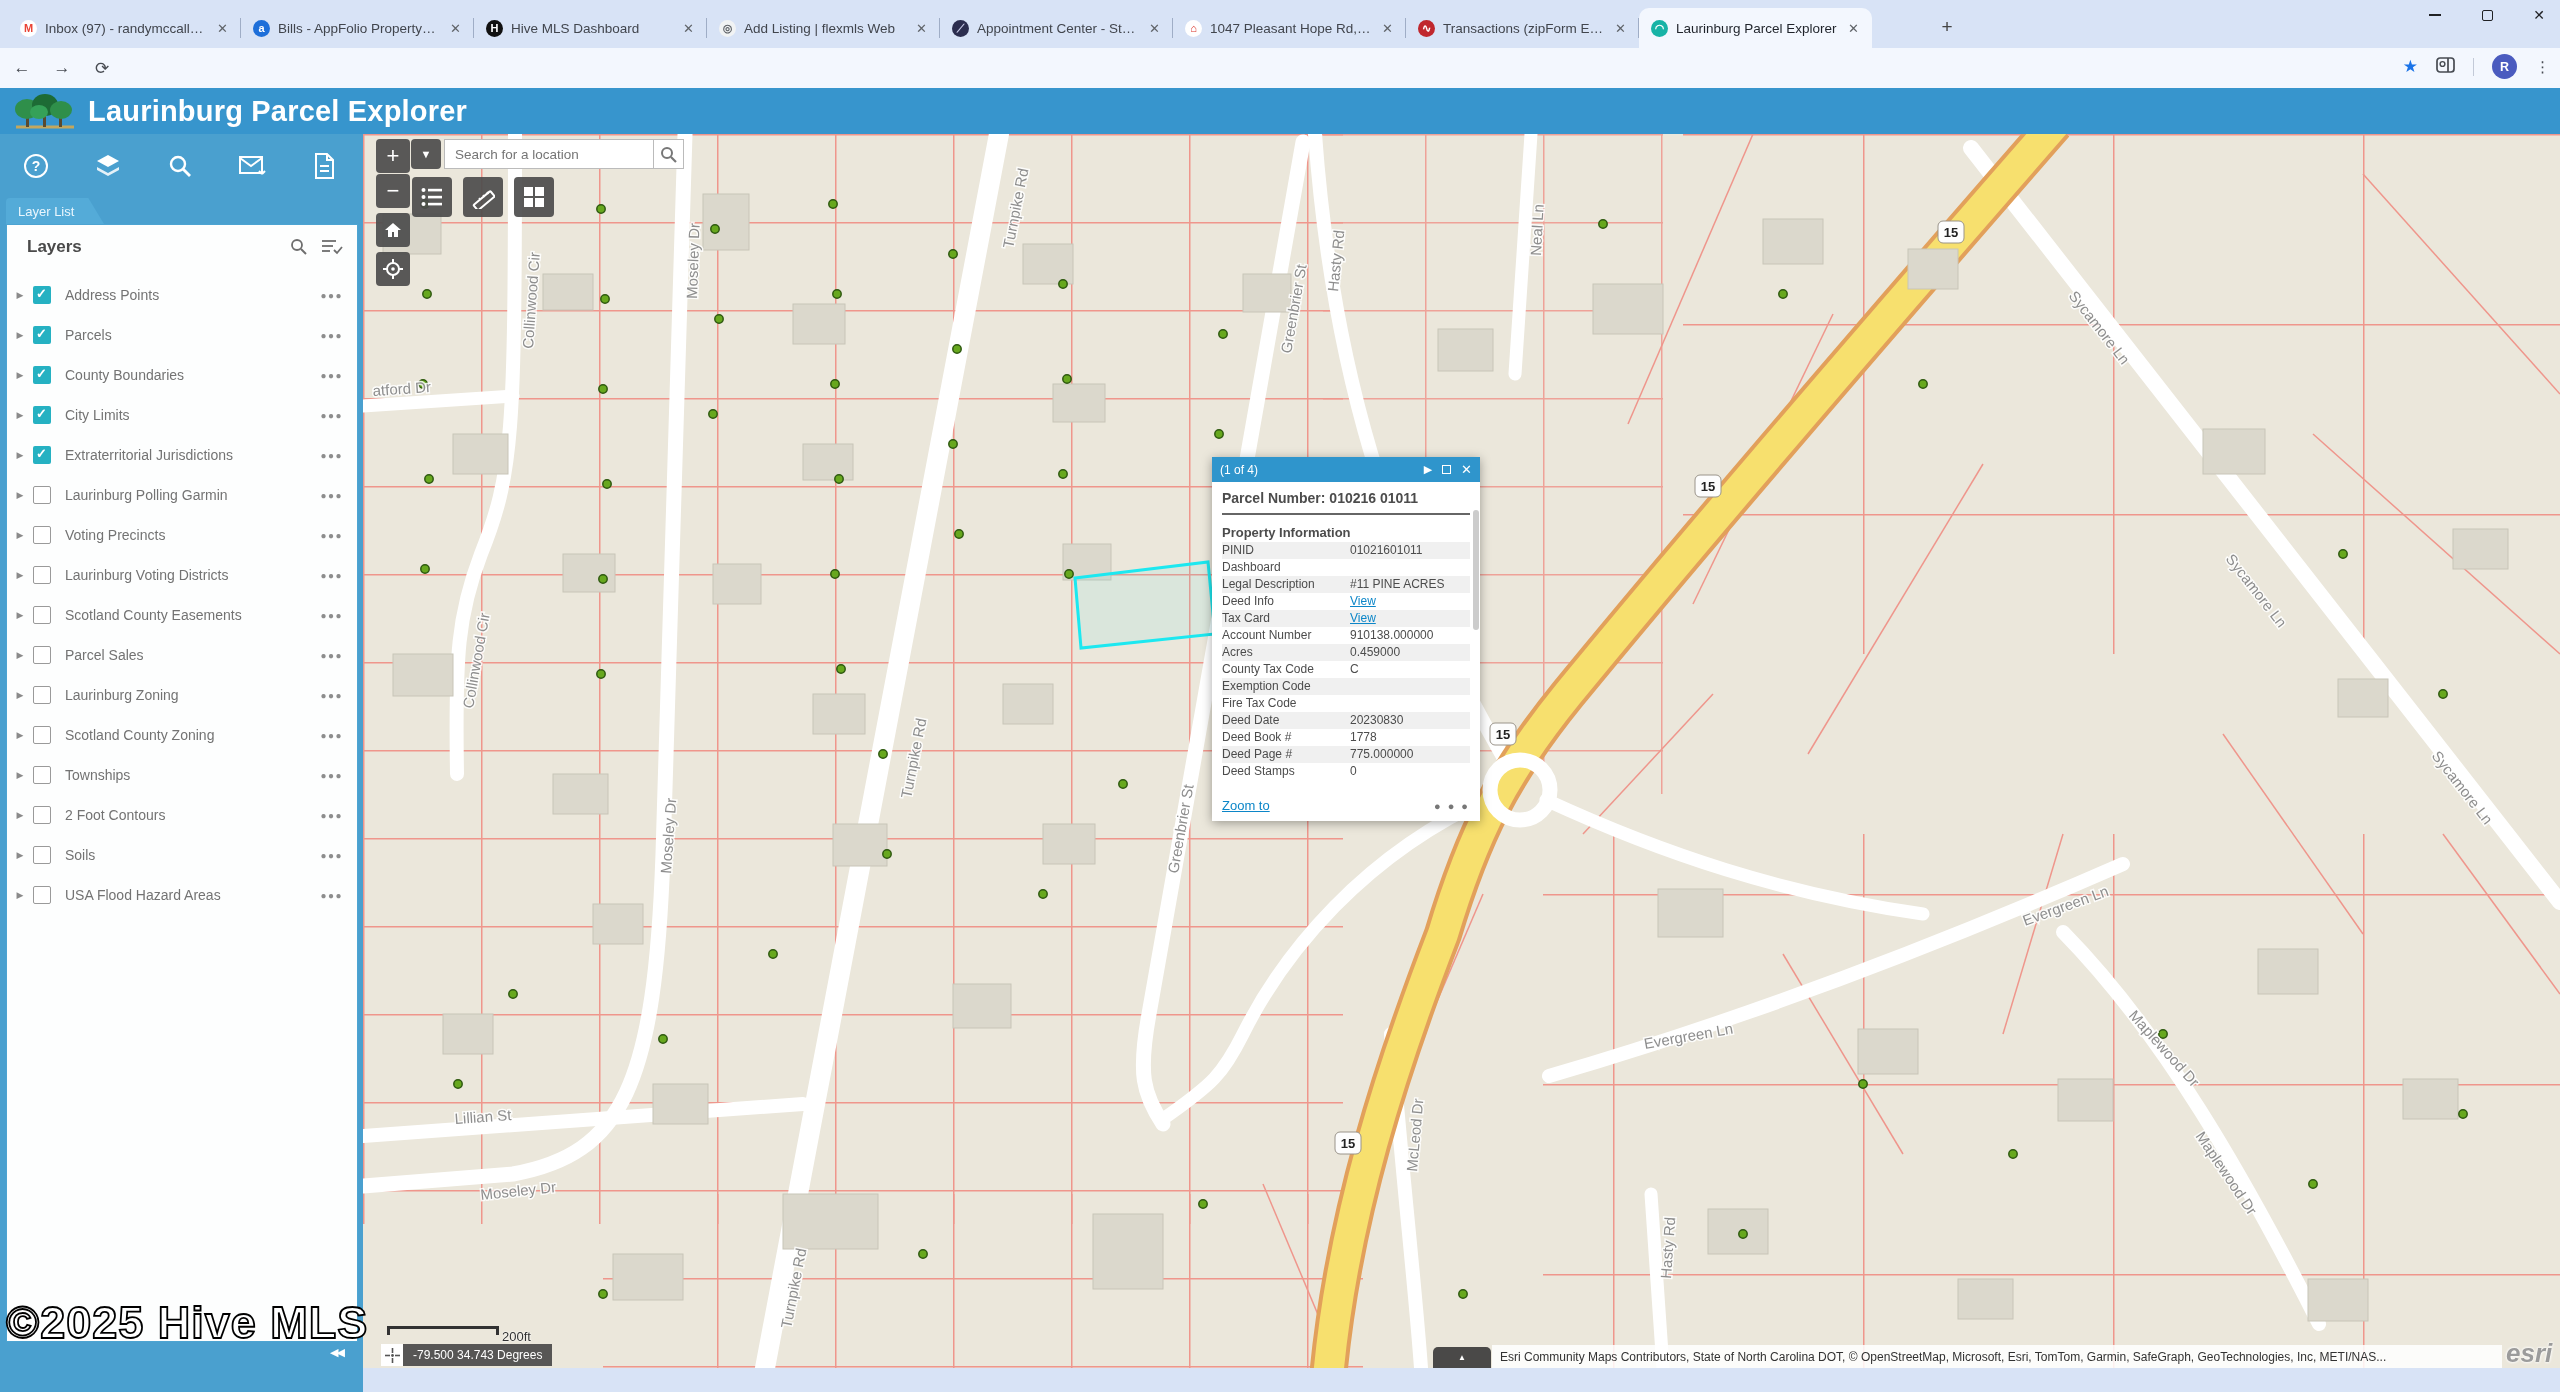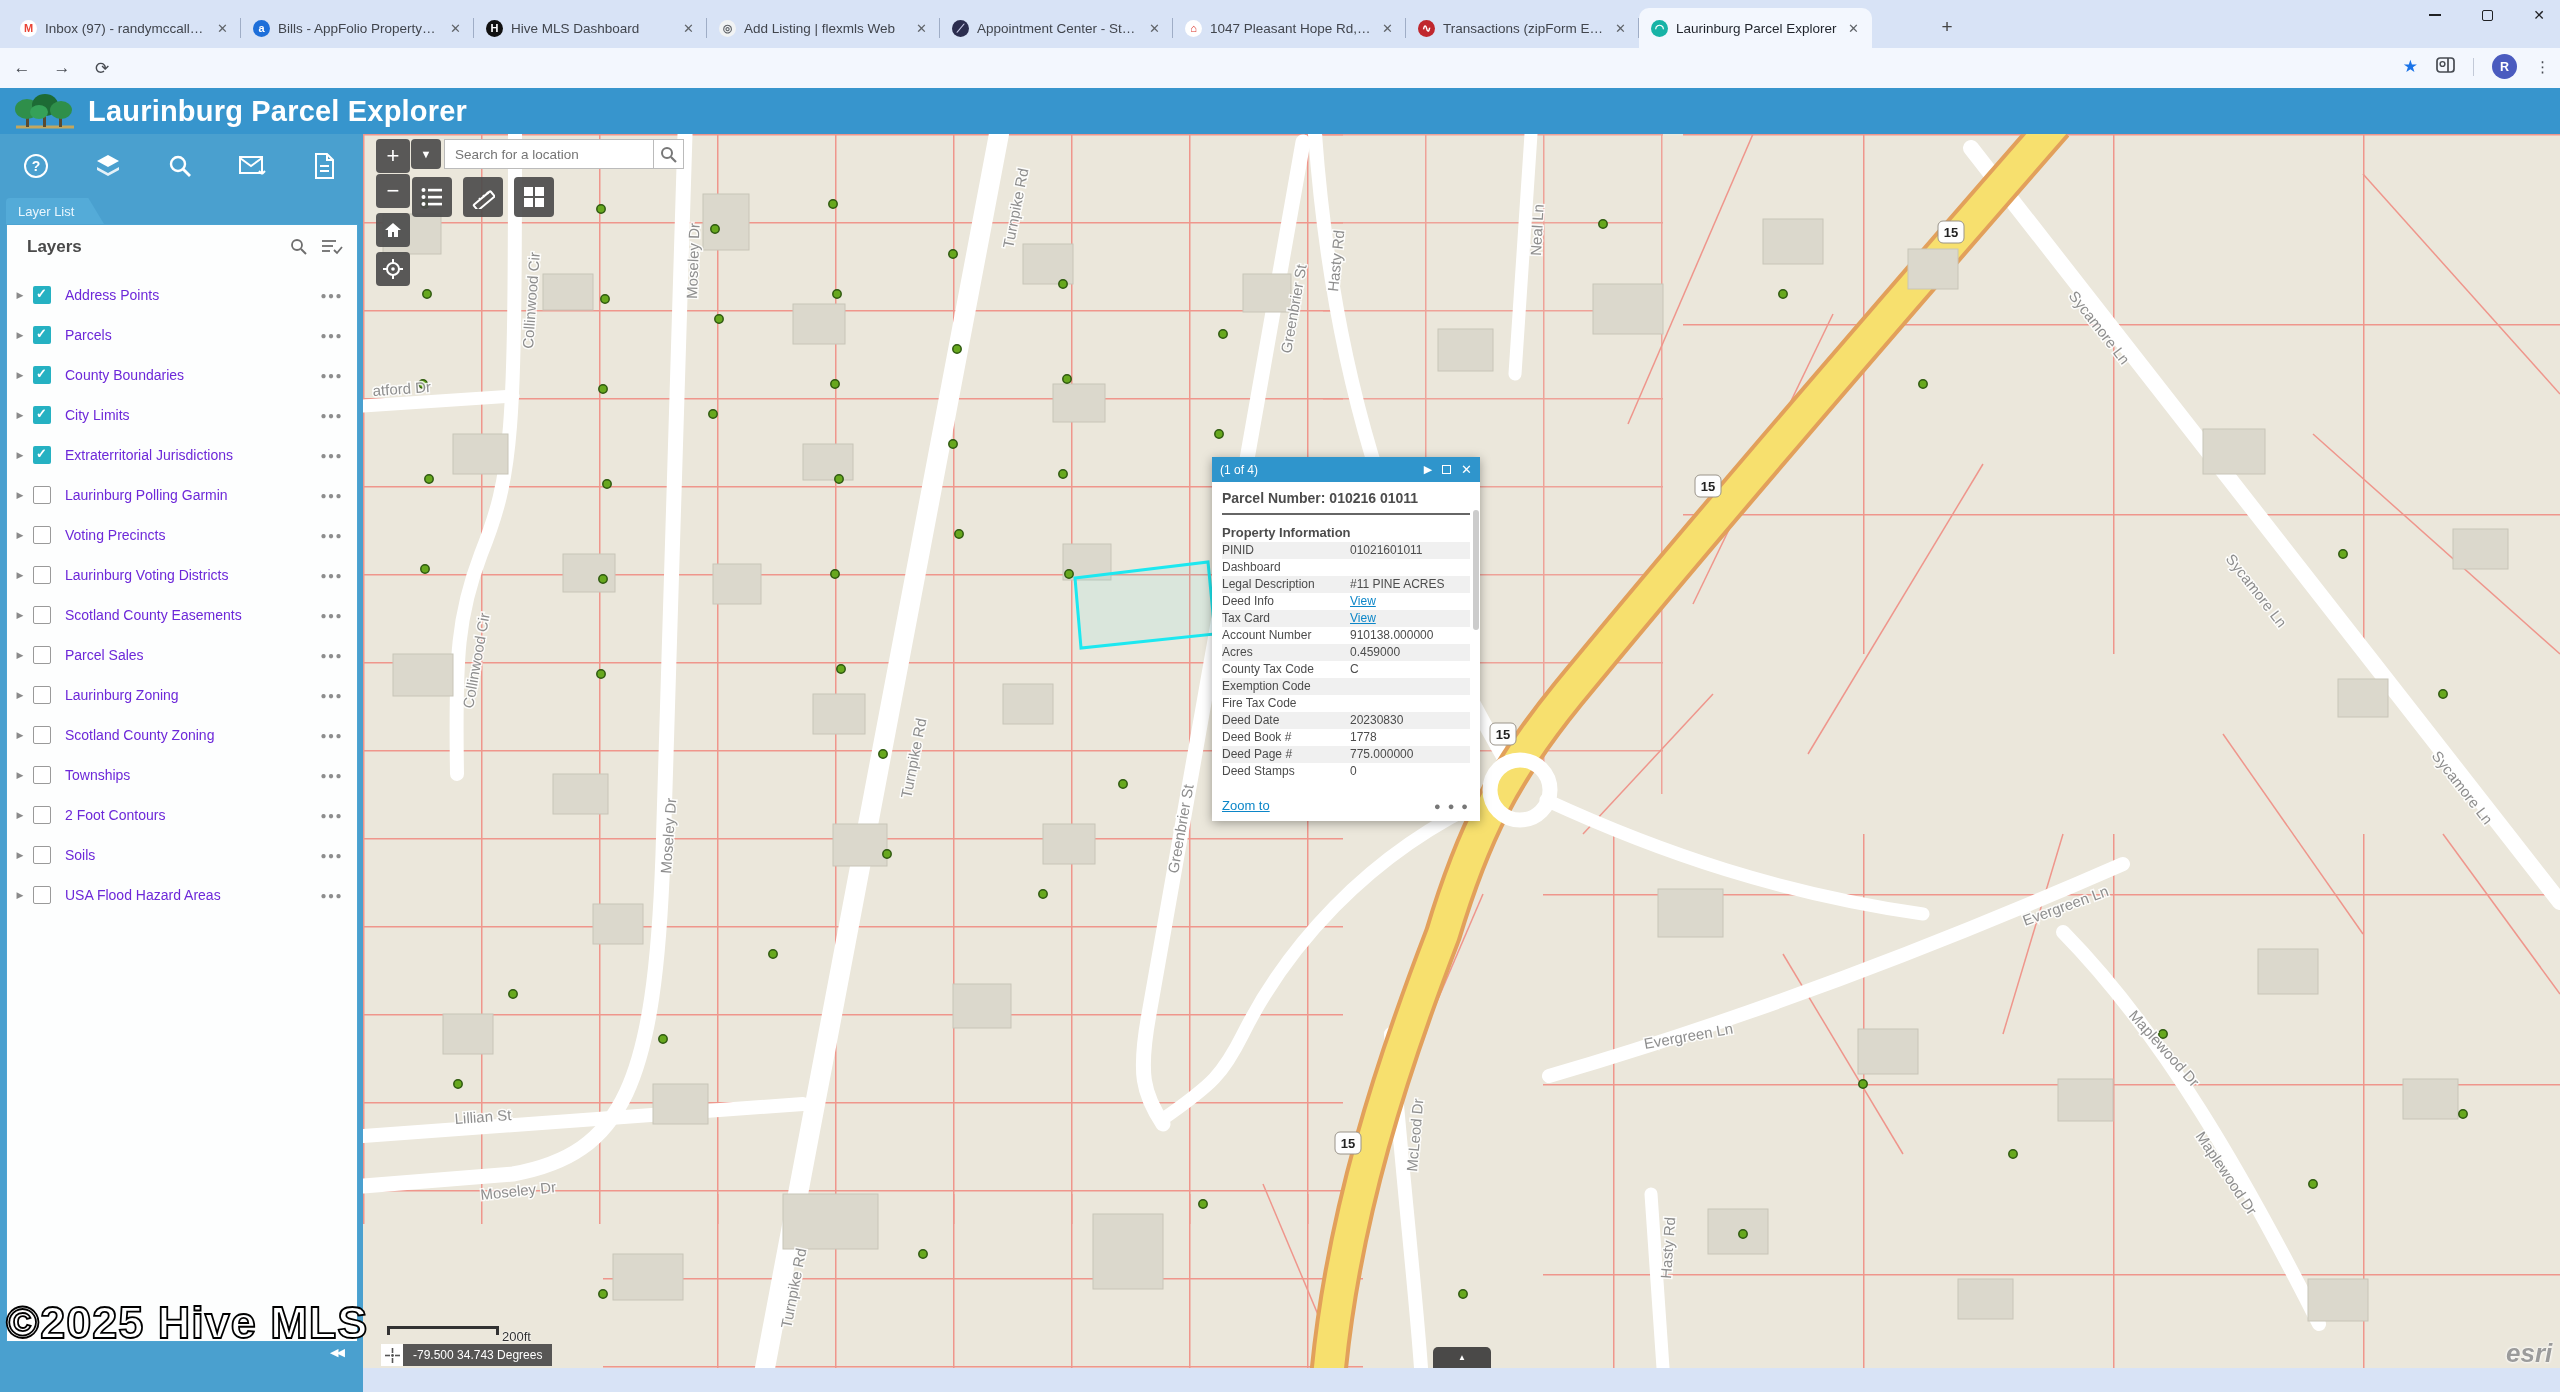--- a/index.html
+++ b/index.html
@@ -53,21 +53,21 @@
   .ll-head { position:absolute; left:0; top:0; width:100%; height:44px; }
   .ll-title { position:absolute; left:20px; top:12px; font-size:17px; font-weight:bold; color:#4a4a4a; }
   .ll-head-icons { position:absolute; right:14px; top:13px; display:flex; gap:14px; }
   .ll-rows { position:absolute; left:0; top:50px; width:100%; }
   .ll-row { position:relative; height:40px; display:flex; align-items:center; }
   .ll-arrow { width:26px; text-align:center; color:#8a8a8a; font-size:9px; }
   .ll-check { width:18px; height:18px; border-radius:2px; margin-right:14px; position:relative; }
   .ll-check.on { background:#25b1c2; }
   .ll-check.on:after { content:"✓"; position:absolute; left:3px; top:0px; color:#fff; font-size:13px; font-weight:bold; }
   .ll-check.off { background:#fff; border:1.5px solid #9a9a9a; }
-  .ll-label { flex:1; font-size:14px; color:#6d28d9; }
+  .ll-label { flex:1; font-size:14px; color:#737373; }
   .ll-dots { position:absolute; right:14px; color:#8d8d8d; font-size:10px; letter-spacing:1.5px; }
 
   .watermark { position:absolute; left:6px; top:1297px; font-size:45px; font-weight:bold; color:#fff;
                -webkit-text-stroke:1.8px #000; letter-spacing:1px; z-index:40;
                text-shadow:0 0 1px #000; }
   .collapse { position:absolute; left:330px; top:1346px; color:#fff; font-size:11px; letter-spacing:-2px; z-index:41; }
 
   
   .map { position:absolute; left:363px; top:134px; width:2197px; height:1234px; background:#ebe7db; overflow:hidden; }
   .mwidget { position:absolute; background:rgba(76,76,76,.92); color:#fff; border-radius:4px;
@@ -729,15 +729,16 @@
           <line x1="7.5" y1="0" x2="7.5" y2="5"></line>
           <line x1="7.5" y1="10" x2="7.5" y2="15"></line>
           <line x1="0" y1="7.5" x2="5" y2="7.5"></line>
           <line x1="10" y1="7.5" x2="15" y2="7.5"></line>
         </g>
         <circle cx="7.5" cy="7.5" r="1.4" fill="#555"></circle>
       </svg>
   </div>
   <div class="coord-box">-79.500 34.743 Degrees</div>
   <div class="attr-tab">▲</div>
+  <div class="attribution">Esri Community Maps Contributors, State of North Carolina DOT, © OpenStreetMap, Microsoft, Esri, TomTom, Garmin, SafeGraph, GeoTechnologies, Inc, METI/NAS...</div>
   <div class="esri-logo">esri</div>
 
 </div>
 
 </body></html>

